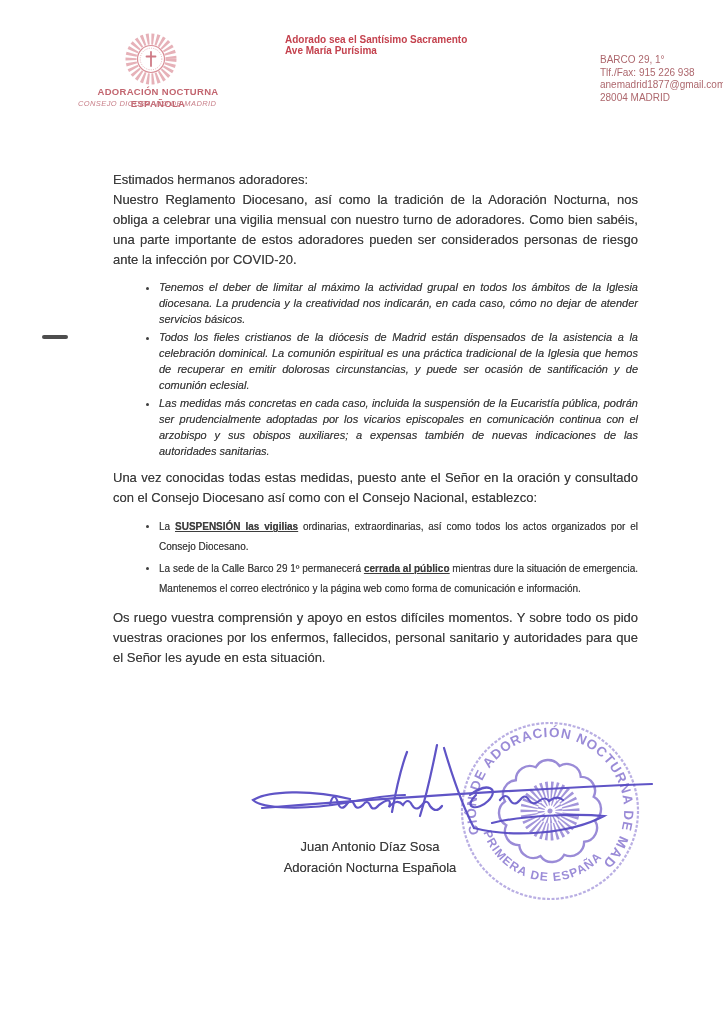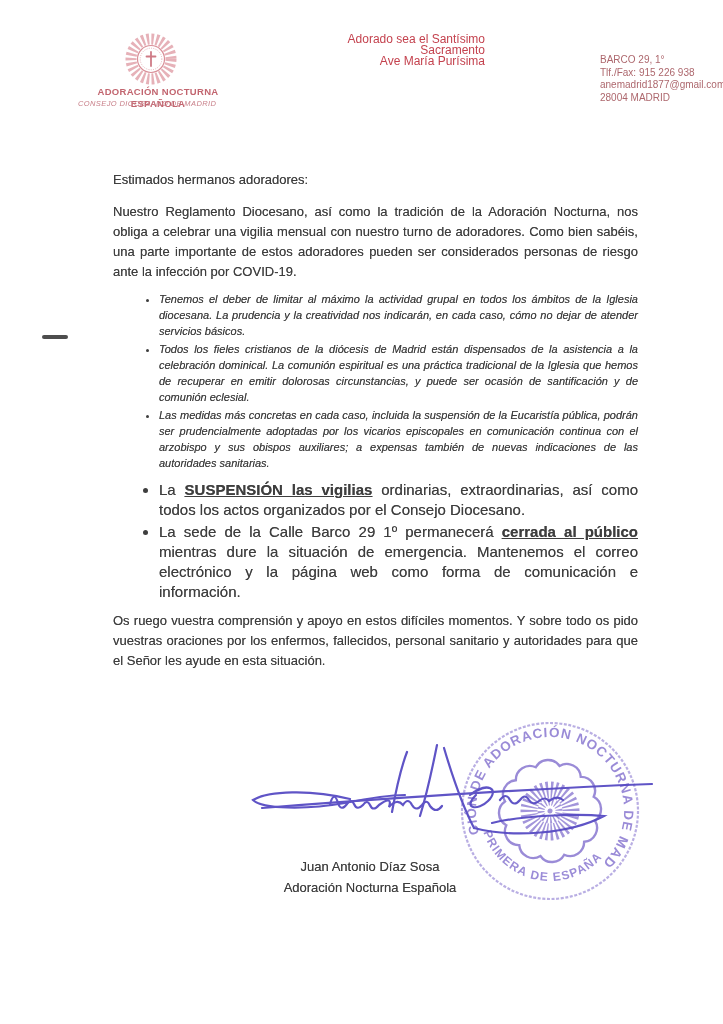--- a/index.html
+++ b/index.html
@@ -11,51 +11,50 @@
   .logo-wrap{position:absolute;left:120px;top:28px;width:62px;height:62px;}
   .org-name{
     position:absolute;left:78px;top:86px;width:160px;text-align:center;
     color:#c2656f;font-size:9.5px;letter-spacing:.3px;line-height:12px;font-weight:bold;
   }
   .org-sub{
     position:absolute;left:78px;top:99px;width:160px;text-align:left;
     color:#c9808a;font-size:7.5px;letter-spacing:.4px;font-style:italic;
   }
   .invocation{
-    position:absolute;left:285px;top:34px;width:200px;text-align:right;
-    color:#c4424e;font-size:12px;font-weight:normal;line-height:11px;
+    position:absolute;left:285px;top:34px;width:200px;text-align:left;
+    color:#c4424e;font-size:10px;font-weight:bold;line-height:11px;
   }
   .contact{
     position:absolute;left:600px;top:54px;
     color:#ad676d;font-size:10px;line-height:12.5px;
   }
   
   .edge-dash{
     position:absolute;left:42px;top:335px;width:26px;height:4px;
     background:#4d4d4d;border-radius:2px;filter:blur(.4px);
   }
   
   .letter-body{
     position:absolute;left:113px;top:170px;width:525px;
     color:#3e3e3e;font-size:13px;line-height:20px;text-align:justify;
     text-shadow:0 0 .3px rgba(70,70,70,.75);
   }
   .letter-body p{margin:0 0 9px;}
-  .letter-body p.greeting{margin-bottom:12px;text-align:left;}
+  .letter-body p.greeting{margin-bottom:0;text-align:left;}
   .letter-body ul{margin:9px 0 9px;padding-left:46px;}
   .letter-body ul li{margin-bottom:2px;text-align:justify;}
   ul.measures{font-style:italic;font-size:11px;line-height:16px;}
-  ul.decisions{font-size:15px;line-height:20px;}
+  ul.decisions{font-size:10px;line-height:20px;}
   .em-strong{font-weight:bold;text-decoration:underline;}
   
   .sig-block{
     position:absolute;left:235px;top:836px;width:270px;text-align:center;
     color:#3e3e3e;font-size:13px;line-height:21px;
     text-shadow:0 0 .3px rgba(70,70,70,.75);
-    margin-top:20px;
   }
   .overlay{
     position:absolute;left:230px;top:700px;width:450px;height:220px;
     mix-blend-mode:multiply;pointer-events:none;
   }
 </style>
 </head>
 <body>
 
 <div class="page">
@@ -81,26 +80,27 @@
     <div>BARCO 29, 1°</div>
     <div>Tlf./Fax: 915 226 938</div>
     <div>anemadrid1877@gmail.com</div>
     <div>28004 MADRID</div>
   </div>
 
   <div class="edge-dash"></div>
 
   <div class="letter-body">
     <p class="greeting">Estimados hermanos adoradores:</p>
-    <p>Nuestro Reglamento Diocesano, así como la tradición de la Adoración Nocturna, nos obliga a celebrar una vigilia mensual con nuestro turno de adoradores. Como bien sabéis, una parte importante de estos adoradores pueden ser considerados personas de riesgo ante la infección por COVID-19.</p>
+    <p>Nuestro Reglamento Diocesano, así como la tradición de la Adoración Nocturna, nos obliga a celebrar una vigilia mensual con nuestro turno de adoradores. Como bien sabéis, una parte importante de estos adoradores pueden ser considerados personas de riesgo ante la infección por COVID-20.</p>
     <ul class="measures">
       <li>Tenemos el deber de limitar al máximo la actividad grupal en todos los ámbitos de la Iglesia diocesana. La prudencia y la creatividad nos indicarán, en cada caso, cómo no dejar de atender servicios básicos.</li>
       <li>Todos los fieles cristianos de la diócesis de Madrid están dispensados de la asistencia a la celebración dominical. La comunión espiritual es una práctica tradicional de la Iglesia que hemos de recuperar en emitir dolorosas circunstancias, y puede ser ocasión de santificación y de comunión eclesial.</li>
       <li>Las medidas más concretas en cada caso, incluida la suspensión de la Eucaristía pública, podrán ser prudencialmente adoptadas por los vicarios episcopales en comunicación continua con el arzobispo y sus obispos auxiliares; a expensas también de nuevas indicaciones de las autoridades sanitarias.</li>
     </ul>
+    <p>Una vez conocidas todas estas medidas, puesto ante el Señor en la oración y consultado con el Consejo Diocesano así como con el Consejo Nacional, establezco:</p>
     <ul class="decisions">
       <li><span>La </span><span class="em-strong">SUSPENSIÓN las vigilias</span><span> ordinarias, extraordinarias, así como todos los actos organizados por el Consejo Diocesano.</span></li>
       <li><span>La sede de la Calle Barco 29 1º permanecerá </span><span class="em-strong">cerrada al público</span><span> mientras dure la situación de emergencia. Mantenemos el correo electrónico y la página web como forma de comunicación e información.</span></li>
     </ul>
     <p>Os ruego vuestra comprensión y apoyo en estos difíciles momentos. Y sobre todo os pido vuestras oraciones por los enfermos, fallecidos, personal sanitario y autoridades para que el Señor les ayude en esta situación.</p>
   </div>
 
   <div class="sig-block">
     <div>Juan Antonio Díaz Sosa</div>
     <div>Adoración Nocturna Española</div>

